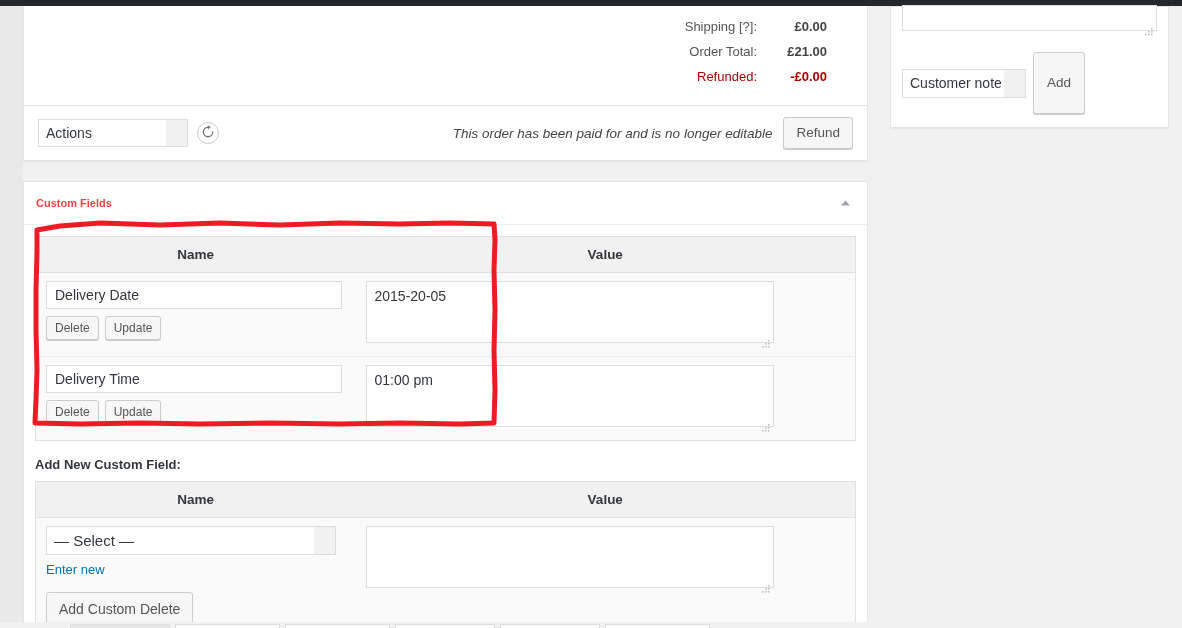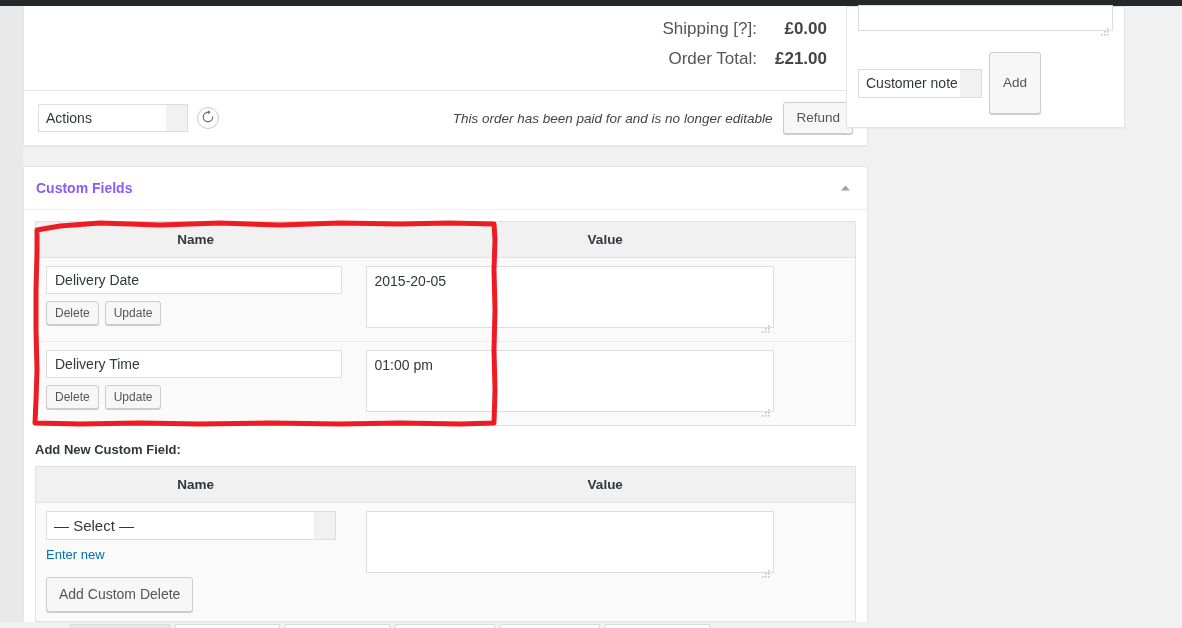--- a/index.html
+++ b/index.html
@@ -34,21 +34,21 @@
     background: #fff;
     border: 1px solid #e5e5e5;
     box-shadow: 0 1px 1px rgba(0,0,0,.04);
     margin-bottom: 20px;
   }
 
   
   .totals-panel { border-top: none; padding: 0; }
   .totals-wrap { padding: 8px 40px 16px 0; }
   table.totals { border-collapse: collapse; margin-left: auto; }
-  table.totals td { padding: 5px 0; font-size: 17px; vertical-align: middle; }
+  table.totals td { padding: 5px 0; font-size: 13px; vertical-align: middle; }
   td.t-label { text-align: right; padding-right: 26px; color: #555; }
   td.t-amt { text-align: right; font-weight: bold; color: #444; min-width: 70px; }
   tr.refund-row td { color: #a00; }
   tr.refund-row td.t-label { color: #a00; font-weight: normal; }
   tr.refund-row td.t-amt { color: #a00; font-weight: bold; }
 
   
   .actions-bar {
     border-top: 1px solid #e5e5e5;
     padding: 11px 14px;
@@ -119,21 +119,21 @@
   button.wp-btn.addbtn { font-size: 13.5px; padding: 20px 13px; }
   button.wp-btn.addcf { font-size: 14px; padding: 6px 12px; }
 
   
   .panel-head {
     display: flex; align-items: center;
     padding: 11px 12px;
     border-bottom: 1px solid #eee;
   }
   .panel-head h3 {
-    margin: 0; font-size: 14px; font-weight: bold; color: #8b5cf6;
+    margin: 0; font-size: 11px; font-weight: bold; color: #ef4444;
     font-family: "Liberation Sans", sans-serif;
   }
   .toggle-arrow {
     margin-left: auto; width: 20px; height: 20px;
     display: flex; align-items: center; justify-content: center;
     cursor: pointer;
   }
   .panel-body { padding: 11px 11px 12px 11px; }
 
   
@@ -203,21 +203,21 @@
     display: inline-block;
     margin-top: 7px;
     font-size: 13px;
     color: #0073aa;
     text-decoration: none;
     cursor: pointer;
   }
   .addcf-wrap { margin-top: 14px; }
 
   
-  .side-col { position: absolute; left: 846px; top: 6px; width: 279px; }
+  .side-col { position: absolute; left: 890px; top: 6px; width: 279px; }
   .side-panel {
     background: #fff;
     border: 1px solid #e5e5e5;
     box-shadow: 0 1px 1px rgba(0,0,0,.04);
     padding: 0 11px 13px 11px;
   }
   textarea.note-input {
     width: 255px; height: 26px;
     border: 1px solid #ddd;
     background: #fff;
@@ -264,20 +264,24 @@
       <div class="totals-wrap">
         <table class="totals">
           <tbody>
             <tr>
               <td class="t-label">Shipping [?]:</td>
               <td class="t-amt">£0.00</td>
             </tr>
             <tr>
               <td class="t-label">Order Total:</td>
               <td class="t-amt">£21.00</td>
+            </tr>
+            <tr class="refund-row">
+              <td class="t-label">Refunded:</td>
+              <td class="t-amt">-£0.00</td>
             </tr>
           </tbody>
         </table>
       </div>
 
       <div class="actions-bar">
         <div class="actions-left">
           <select class="wp-select sel-actions">
             <option>Actions</option>
           </select>

